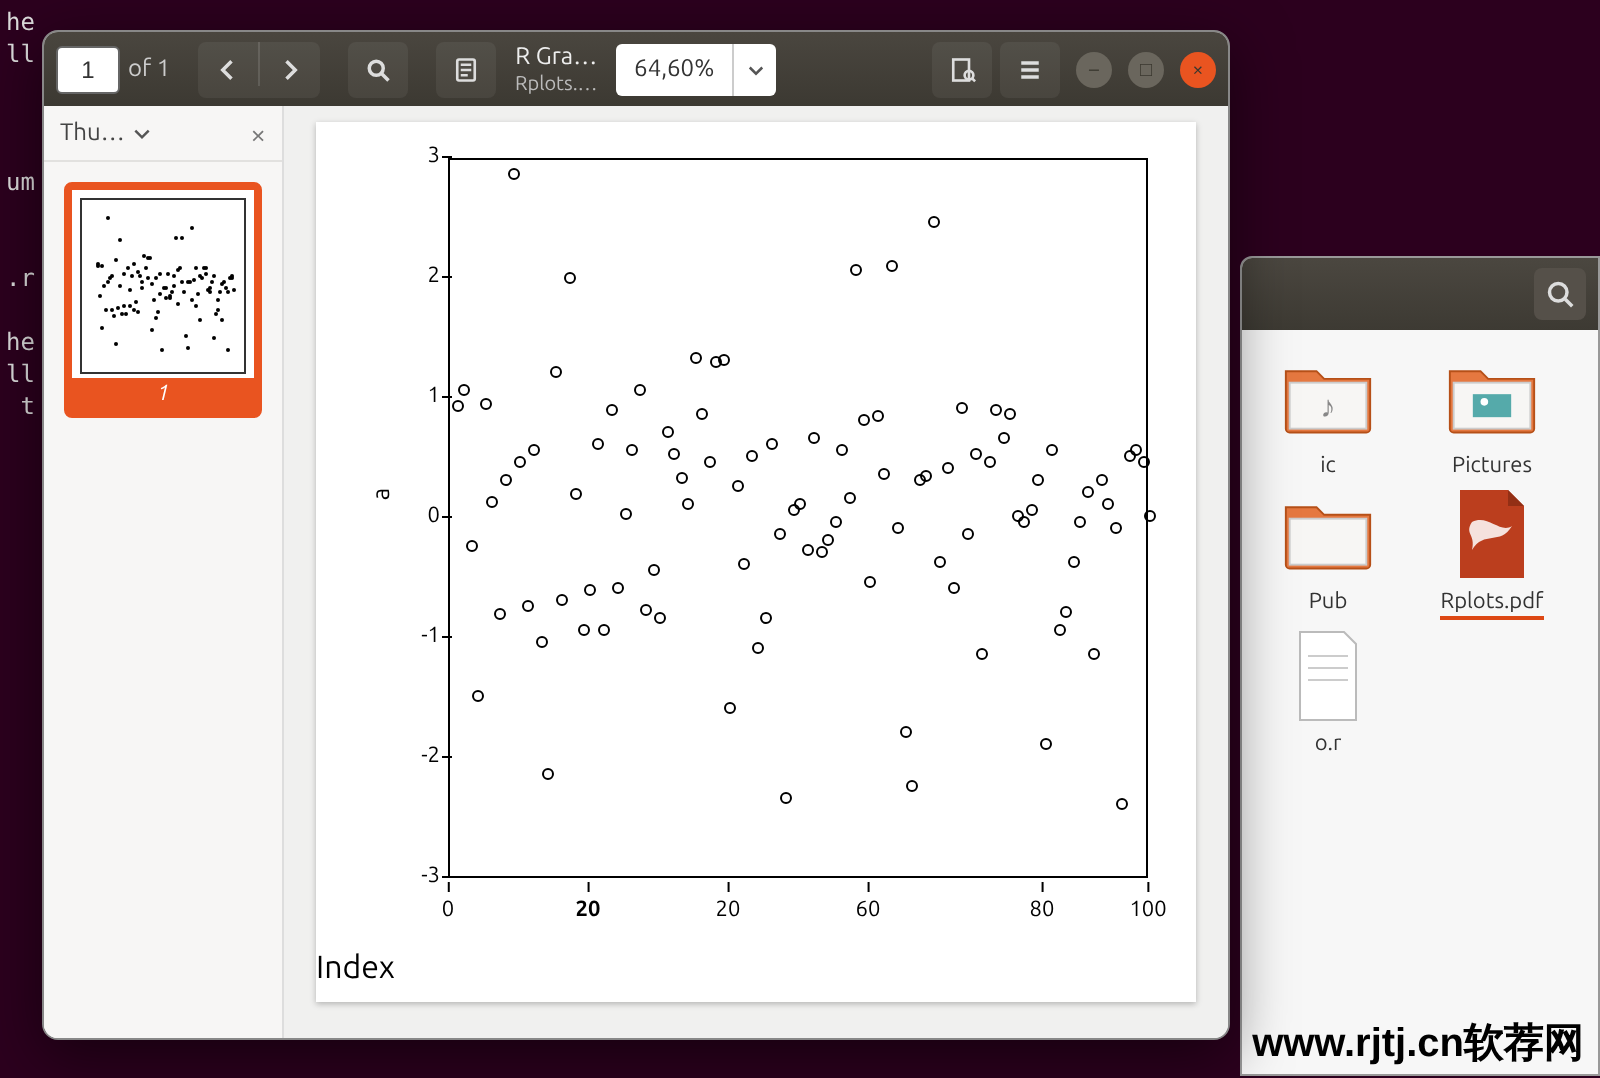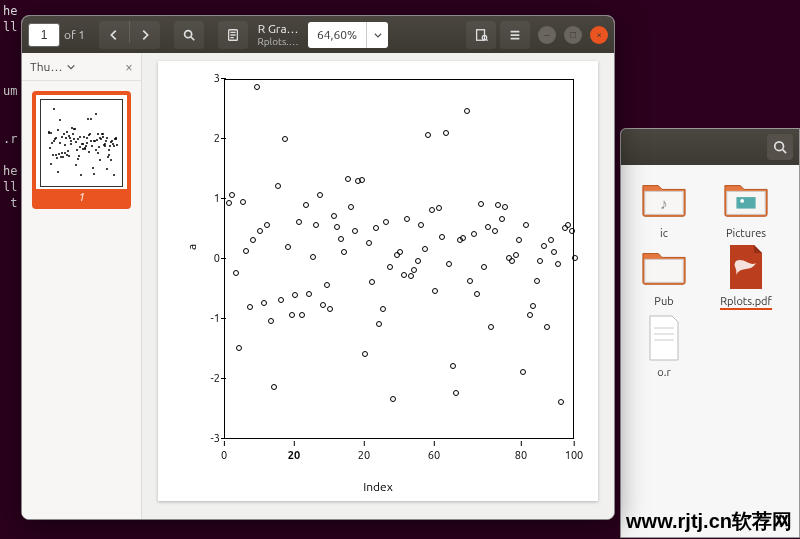--- a/index.html
+++ b/index.html
@@ -47,21 +47,21 @@
 .thumb-item { margin: 10px; border: 4px solid #e95420; border-radius: 4px; padding: 4px; background: #fff; }
 .thumb-canvas { width: 100%; height: 88px; background: #fff; border: 1px solid #333; position: relative; }
 .thumb-num { background: #e95420; color: #fff; font-size: 11px; font-style: italic; text-align: center; padding: 2px 0; margin: 2px -4px -4px -4px; }
 
 .page-area { flex: 1; overflow: auto; display: flex; align-items: flex-start; justify-content: center; padding: 8px 10px 18px 10px; }
 .page { width: 440px; height: 440px; background: #fff; box-shadow: 0 1px 3px rgba(0,0,0,0.25); position: relative; }
 
 
 .plot-box { position: absolute; left: 66px; top: 18px; width: 350px; height: 360px; border: 1px solid #000; }
 .axis-label-y { position: absolute; left: 30px; top: 186px; transform: translateY(-50%) rotate(-90deg); font-size: 12px; color: #000; }
-.axis-label-x { position: absolute; left: 0; right: 0; bottom: 8px; text-align: center; font-size: 12px; color: #000; }
+.axis-label-x { position: absolute; left: 0; right: 0; bottom: 8px; text-align: left; font-size: 16px; color: #000; }
 .tick-y { position: absolute; left: 46px; width: 16px; font-size: 11px; text-align: right; color: #000; }
 .tick-y::after { content: ""; position: absolute; right: -6px; top: 50%; width: 5px; height: 1px; background: #000; }
 .tick-x { position: absolute; bottom: 40px; font-size: 11px; color: #000; transform: translateX(-50%); }
 .tick-x::before { content: ""; position: absolute; left: 50%; top: -8px; width: 1px; height: 5px; background: #000; }
 .pt { position: absolute; width: 6px; height: 6px; border: 1px solid #000; border-radius: 50%; background: transparent; transform: translate(-50%, 50%); }
 .thumb-canvas .tpt { position: absolute; width: 2px; height: 2px; background: #000; border-radius: 50%; }
 
 .watermark { position: absolute; right: 8px; bottom: 4px; font-size: 20px; color: #000; font-weight: bold; font-family: Arial, sans-serif; text-align: center; }
 </style>
 </head>

